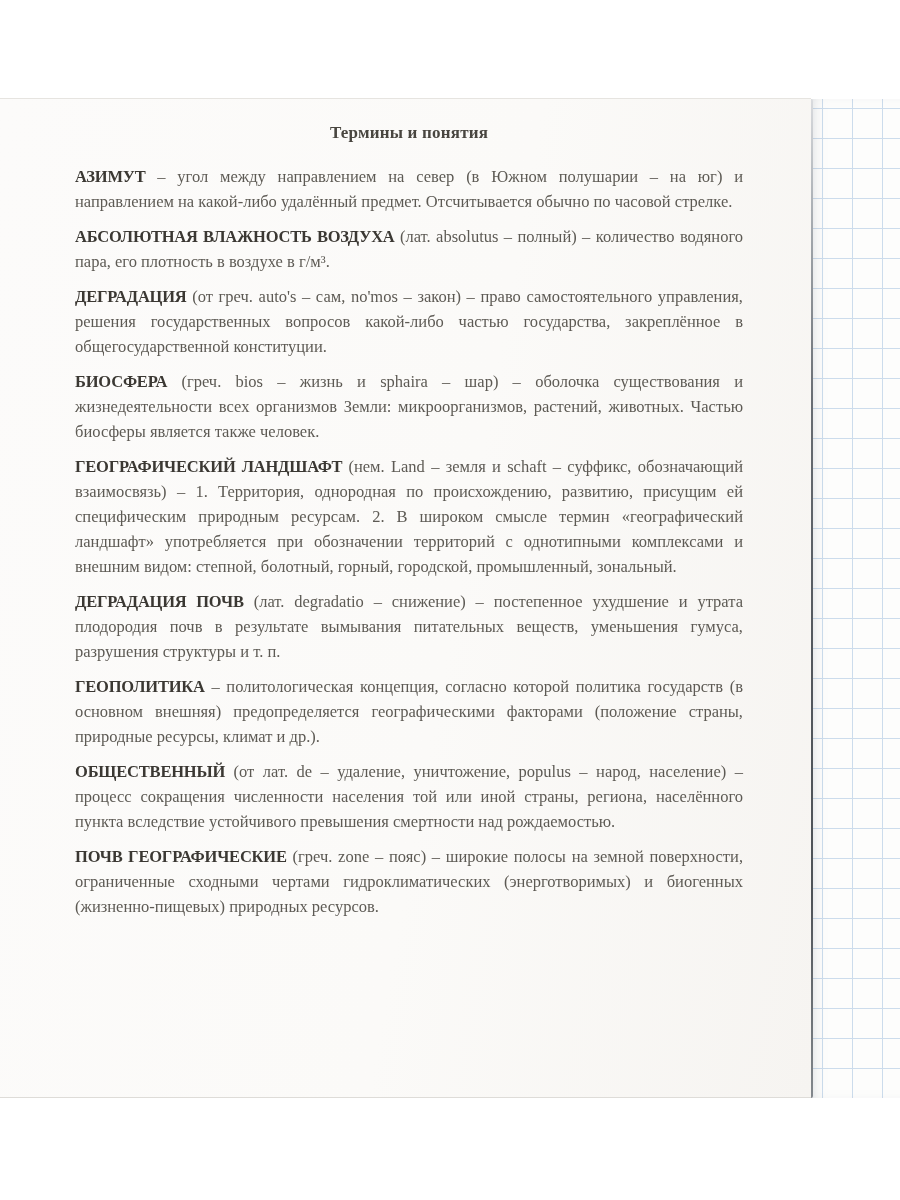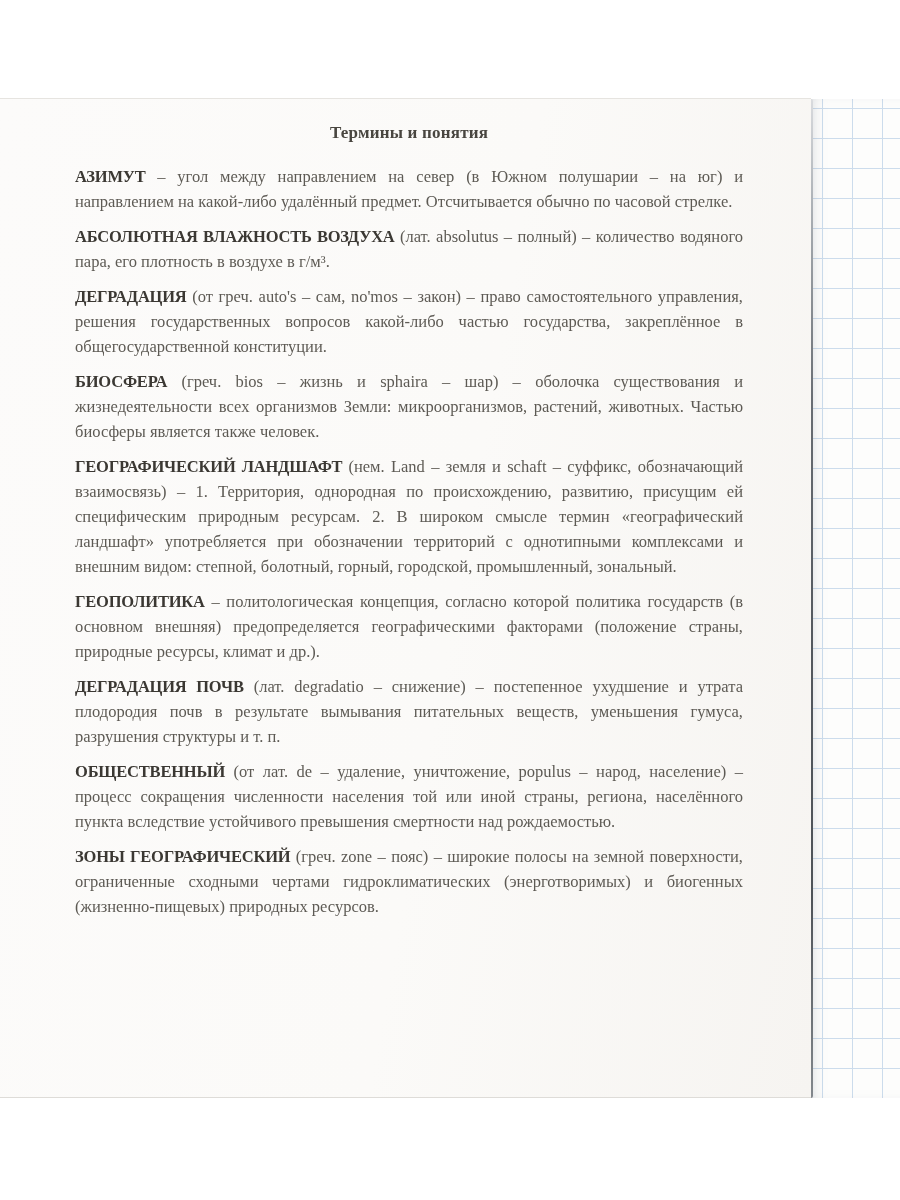--- a/index.html
+++ b/index.html
@@ -76,22 +76,22 @@
     <p class="entry"><span class="term">АБСОЛЮТНАЯ ВЛАЖНОСТЬ ВОЗДУХА</span><span> (лат. absolutus – полный) – количество водяного пара, его плотность в воздухе в г/м³.</span></p>
 
     <p class="entry"><span class="term">ДЕГРАДАЦИЯ</span><span> (от греч. auto's – сам, no'mos – закон) – право самостоятельного управления, решения государственных вопросов какой-либо частью государства, закреплённое в общегосударственной конституции.</span></p>
 
 
     <p class="entry"><span class="term">БИОСФЕРА</span><span> (греч. bios – жизнь и sphaira – шар) – оболочка существования и жизнедеятельности всех организмов Земли: микроорганизмов, растений, животных. Частью биосферы является также человек.</span></p>
 
 
     <p class="entry"><span class="term">ГЕОГРАФИЧЕСКИЙ ЛАНДШАФТ</span><span> (нем. Land – земля и schaft – суффикс, обозначающий взаимосвязь) – 1. Территория, однородная по происхождению, развитию, присущим ей специфическим природным ресурсам. 2. В широком смысле термин «географический ландшафт» употребляется при обозначении территорий с однотипными комплексами и внешним видом: степной, болотный, горный, городской, промышленный, зональный.</span></p>
 
+    <p class="entry"><span class="term">ДЕГРАДАЦИЯ ПОЧВ</span><span> (лат. degradatio – снижение) – постепенное ухудшение и утрата плодородия почв в результате вымывания питательных веществ, уменьшения гумуса, разрушения структуры и т. п.</span></p>
+
     <p class="entry"><span class="term">ГЕОПОЛИТИКА</span><span> – политологическая концепция, согласно которой политика государств (в основном внешняя) предопределяется географическими факторами (положение страны, природные ресурсы, климат и др.).</span></p>
-
-    <p class="entry"><span class="term">ДЕГРАДАЦИЯ ПОЧВ</span><span> (лат. degradatio – снижение) – постепенное ухудшение и утрата плодородия почв в результате вымывания питательных веществ, уменьшения гумуса, разрушения структуры и т. п.</span></p>
 
     <p class="entry"><span class="term">ОБЩЕСТВЕННЫЙ</span><span> (от лат. de – удаление, уничтожение, populus – народ, население) – процесс сокращения численности населения той или иной страны, региона, населённого пункта вследствие устойчивого превышения смертности над рождаемостью.</span></p>
 
-    <p class="entry"><span class="term">ЗОНЫ ГЕОГРАФИЧЕСКИЙ</span><span> (греч. zone – пояс) – широкие полосы на земной поверхности, ограниченные сходными чертами гидроклиматических (энерготворимых) и биогенных (жизненно-пищевых) природных ресурсов.</span></p>
+    <p class="entry"><span class="term">ПОЧВ ГЕОГРАФИЧЕСКИЕ</span><span> (греч. zone – пояс) – широкие полосы на земной поверхности, ограниченные сходными чертами гидроклиматических (энерготворимых) и биогенных (жизненно-пищевых) природных ресурсов.</span></p>
   </div>
 
 </div>
 
 </body></html>

